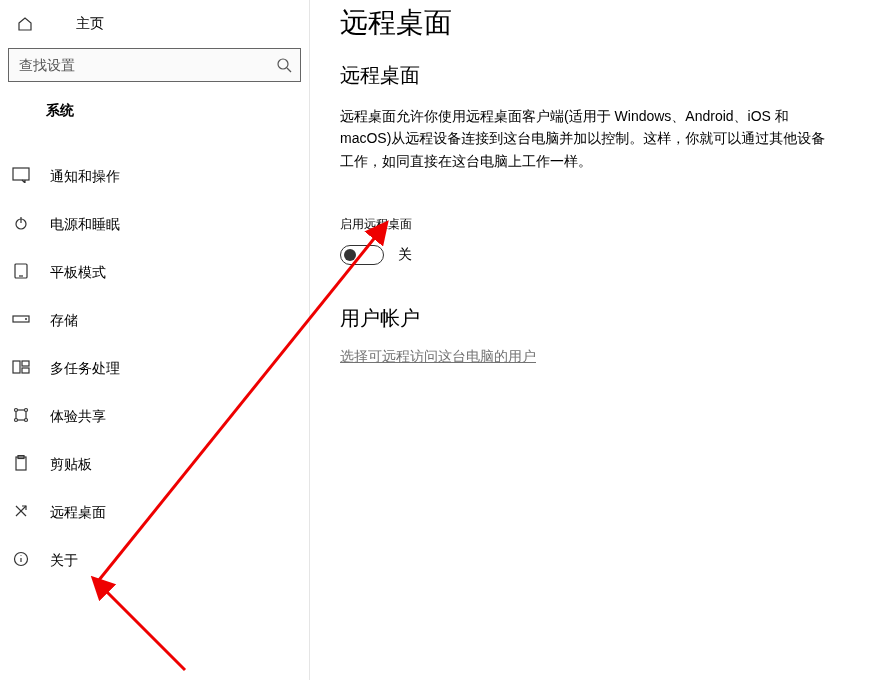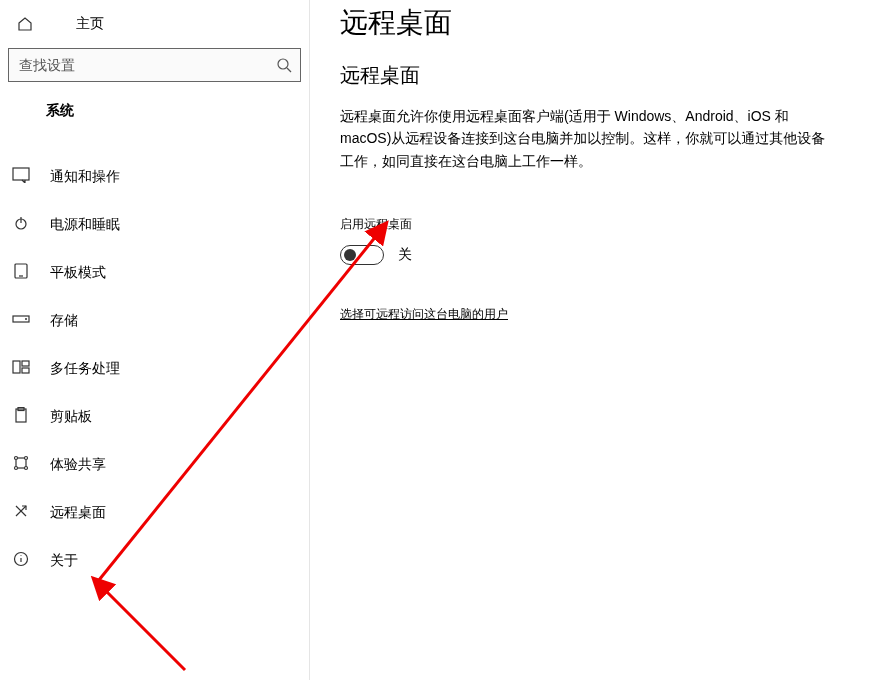--- a/index.html
+++ b/index.html
@@ -110,23 +110,23 @@
       background: #fff;
     }
     .toggle .knob {
       position: absolute;
       left: 3px; top: 3px;
       width: 12px; height: 12px;
       background: #333;
       border-radius: 50%;
     }
     .link {
-      color: #000000;
+      color: #737373;
       text-decoration: underline;
-      font-size: 12px;
+      font-size: 14px;
       cursor: pointer;
     }
     svg { display: block; }
     .arrow-annotation {
       position: absolute;
       pointer-events: none;
       z-index: 10;
     }
   </style>
 </head>
@@ -203,42 +203,42 @@
         <rect x="1" y="1" width="7" height="12"></rect>
         <rect x="10" y="1" width="7" height="5"></rect>
         <rect x="10" y="8" width="7" height="5"></rect>
       </svg>
     </span>
     <span class="label">多任务处理</span>
   </div>
 
   <div class="nav-item">
     <span class="icon">
-      <svg width="14" height="16" viewBox="0 0 14 16" fill="none" stroke="#333" stroke-width="1.2">
-        <rect x="2" y="2" width="10" height="13"></rect>
-        <rect x="4" y="0.5" width="6" height="3"></rect>
-      </svg>
-    </span>
-    <span class="label">剪贴板</span>
-  </div>
-
-  <div class="nav-item">
-    <span class="icon">
       <svg width="16" height="16" viewBox="0 0 16 16" fill="none" stroke="#333" stroke-width="1.2">
         <circle cx="3" cy="3" r="1.5"></circle>
           <circle cx="13" cy="3" r="1.5"></circle>
         <circle cx="3" cy="13" r="1.5"></circle>
           <circle cx="13" cy="13" r="1.5"></circle>
         <line x1="4.5" y1="3" x2="11.5" y2="3"></line>
           <line x1="3" y1="4.5" x2="3" y2="11.5"></line>
         <line x1="13" y1="4.5" x2="13" y2="11.5"></line>
           <line x1="4.5" y1="13" x2="11.5" y2="13"></line>
       </svg>
     </span>
     <span class="label">体验共享</span>
+  </div>
+
+  <div class="nav-item">
+    <span class="icon">
+      <svg width="14" height="16" viewBox="0 0 14 16" fill="none" stroke="#333" stroke-width="1.2">
+        <rect x="2" y="2" width="10" height="13"></rect>
+        <rect x="4" y="0.5" width="6" height="3"></rect>
+      </svg>
+    </span>
+    <span class="label">剪贴板</span>
   </div>
 
   <div class="nav-item">
     <span class="icon">
       <svg width="16" height="16" viewBox="0 0 16 16" fill="none" stroke="#333" stroke-width="1.2">
         <path d="M3 13 L13 3"></path>
           <path d="M3 3 L13 13"></path>
         <path d="M9 3 L13 3 L13 7"></path>
       </svg>
     </span>
@@ -261,20 +261,21 @@
   <h1 class="page-title">远程桌面</h1>
   <h2 class="subheading">远程桌面</h2>
   <p class="desc">远程桌面允许你使用远程桌面客户端(适用于 Windows、Android、iOS 和 macOS)从远程设备连接到这台电脑并加以控制。这样，你就可以通过其他设备工作，如同直接在这台电脑上工作一样。</p>
   <div class="field-label">启用远程桌面</div>
   <div class="toggle-row">
     <div class="toggle">
       <div class="knob"></div>
     </div>
     <span>关</span>
   </div>
+  <h2 class="subheading">用户帐户</h2>
   <a class="link">选择可远程访问这台电脑的用户</a>
 </div>
 
 <svg class="arrow-annotation" style="left:75px; top:215px;" width="330" height="380">
   <defs>
       <marker id="ah1" markerWidth="8" markerHeight="8" refX="6" refY="4" orient="auto">
         <polygon points="0 0, 8 4, 0 8" fill="#e00"></polygon>
       </marker>
     </defs>
   <line x1="20" y1="370" x2="310" y2="10" stroke="#e00" stroke-width="3" marker-end="url(#ah1)"></line>

